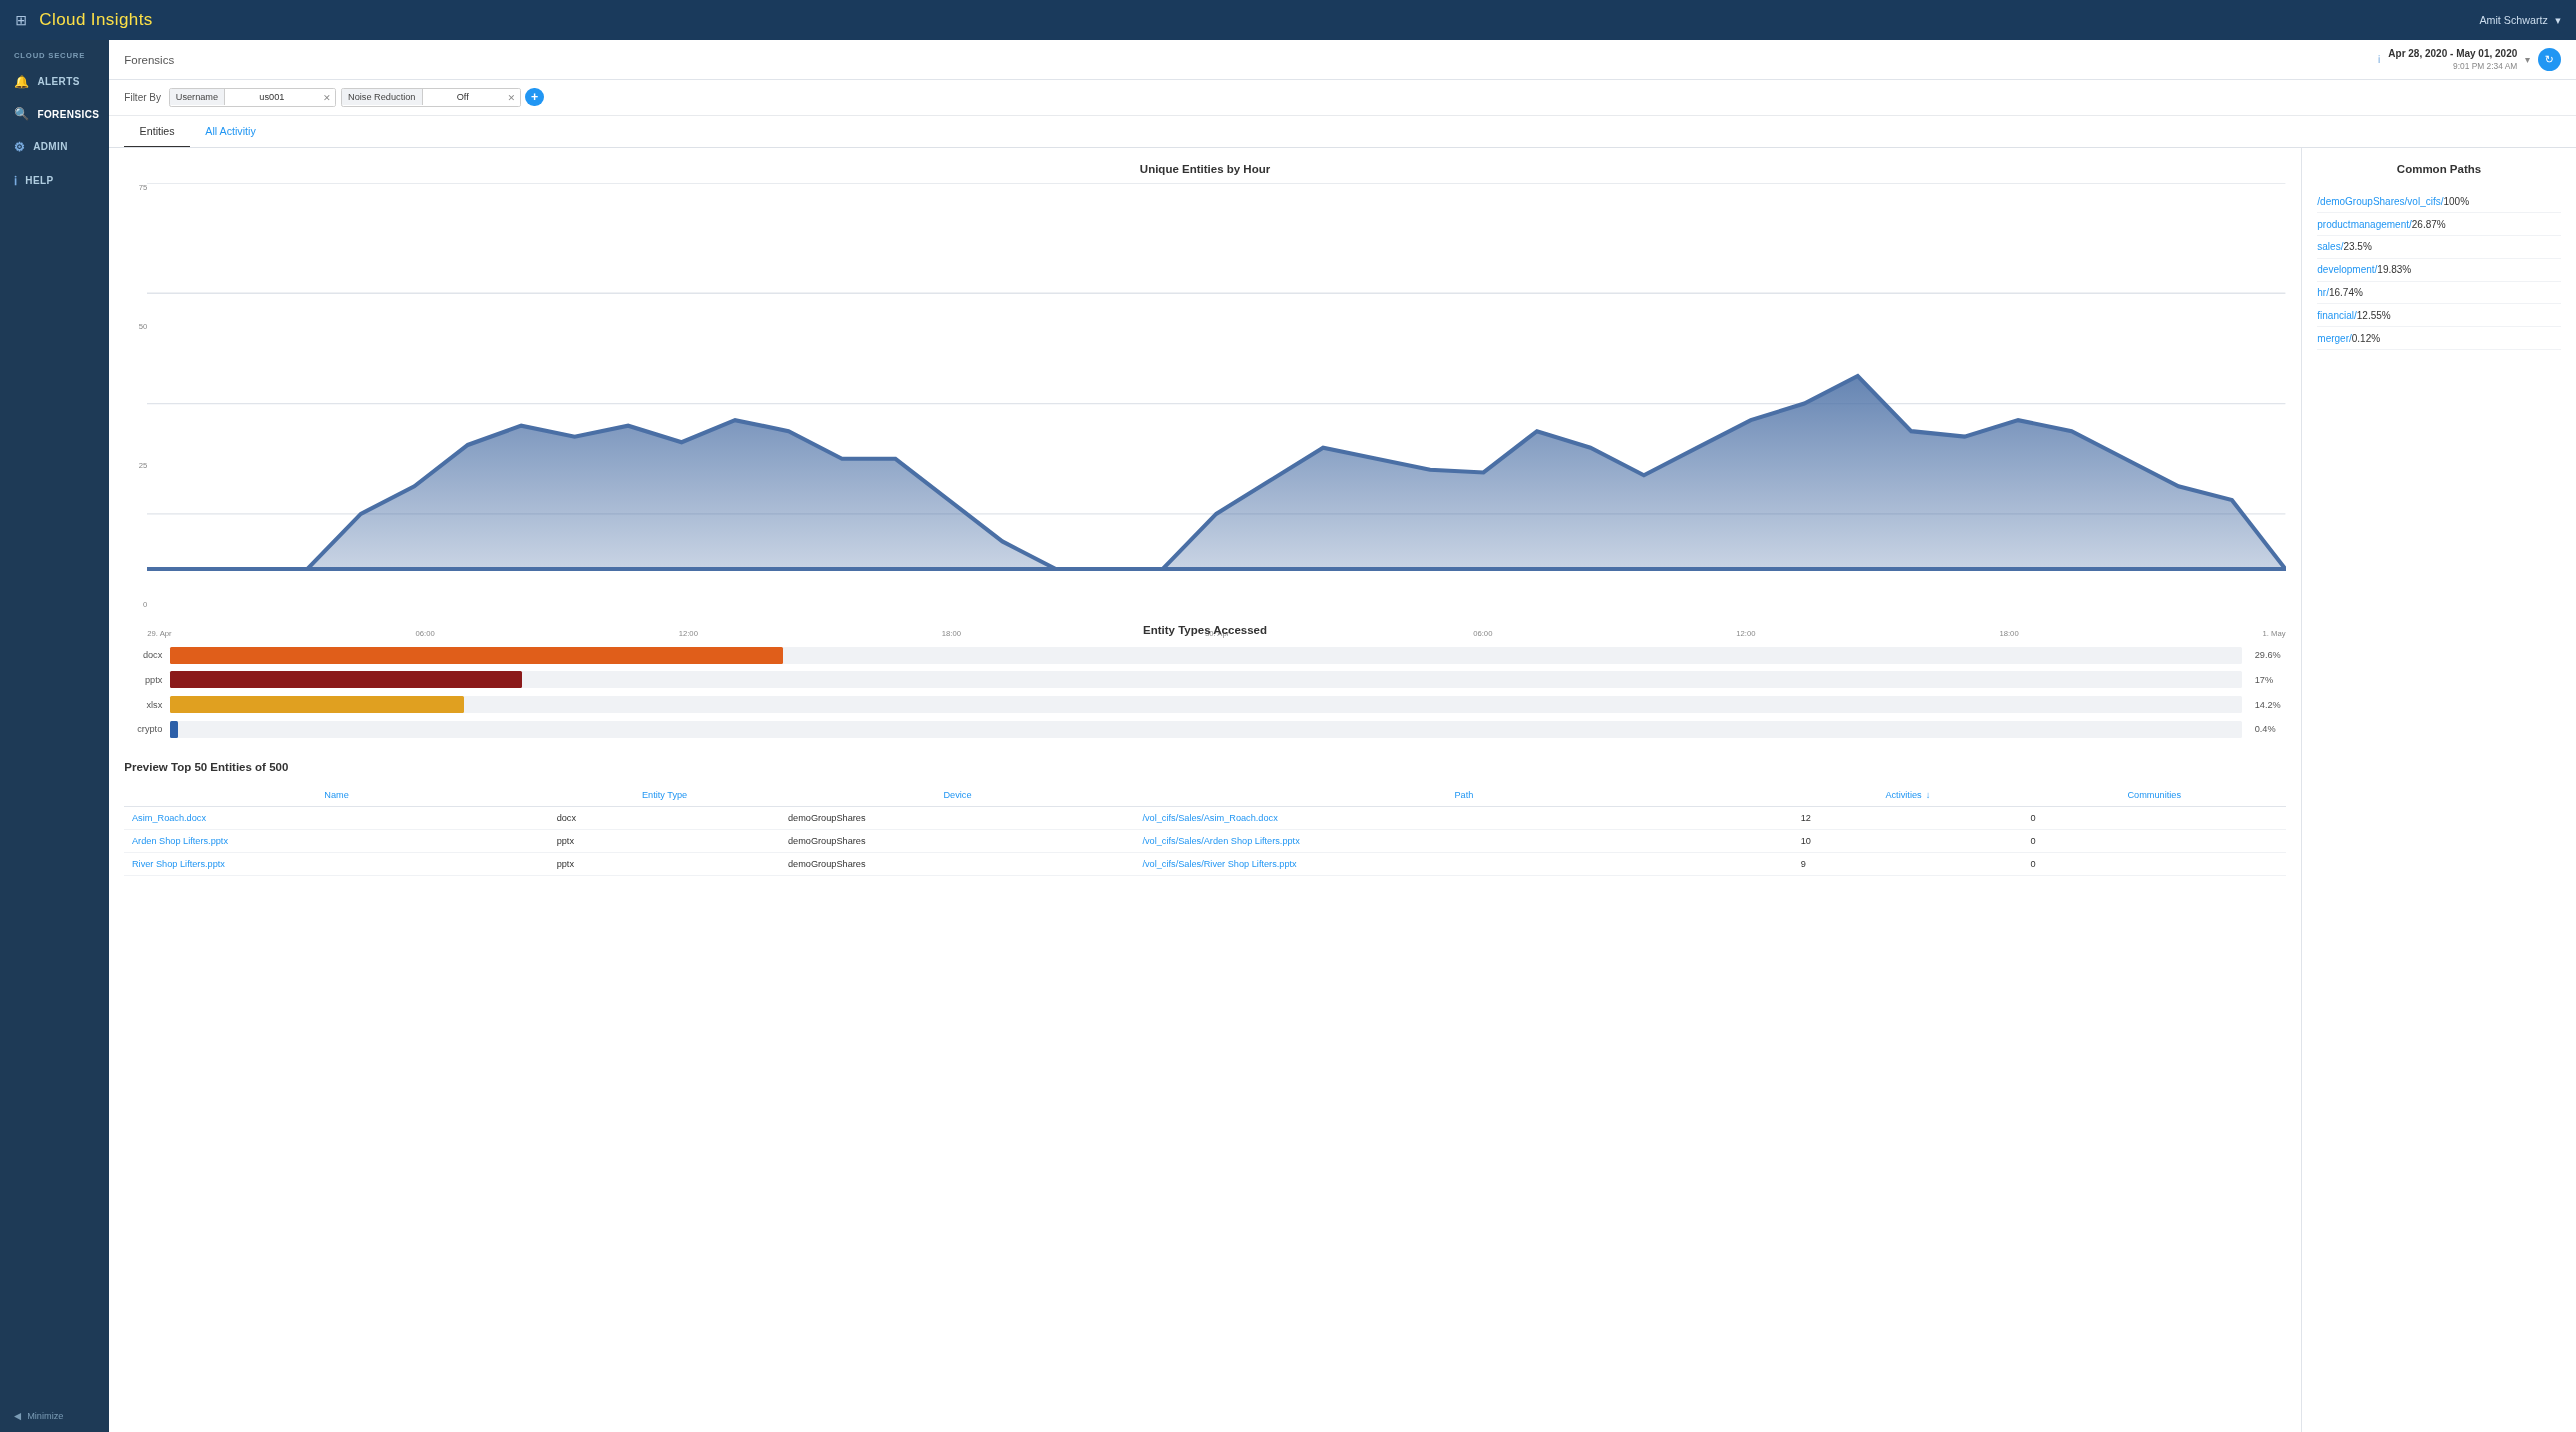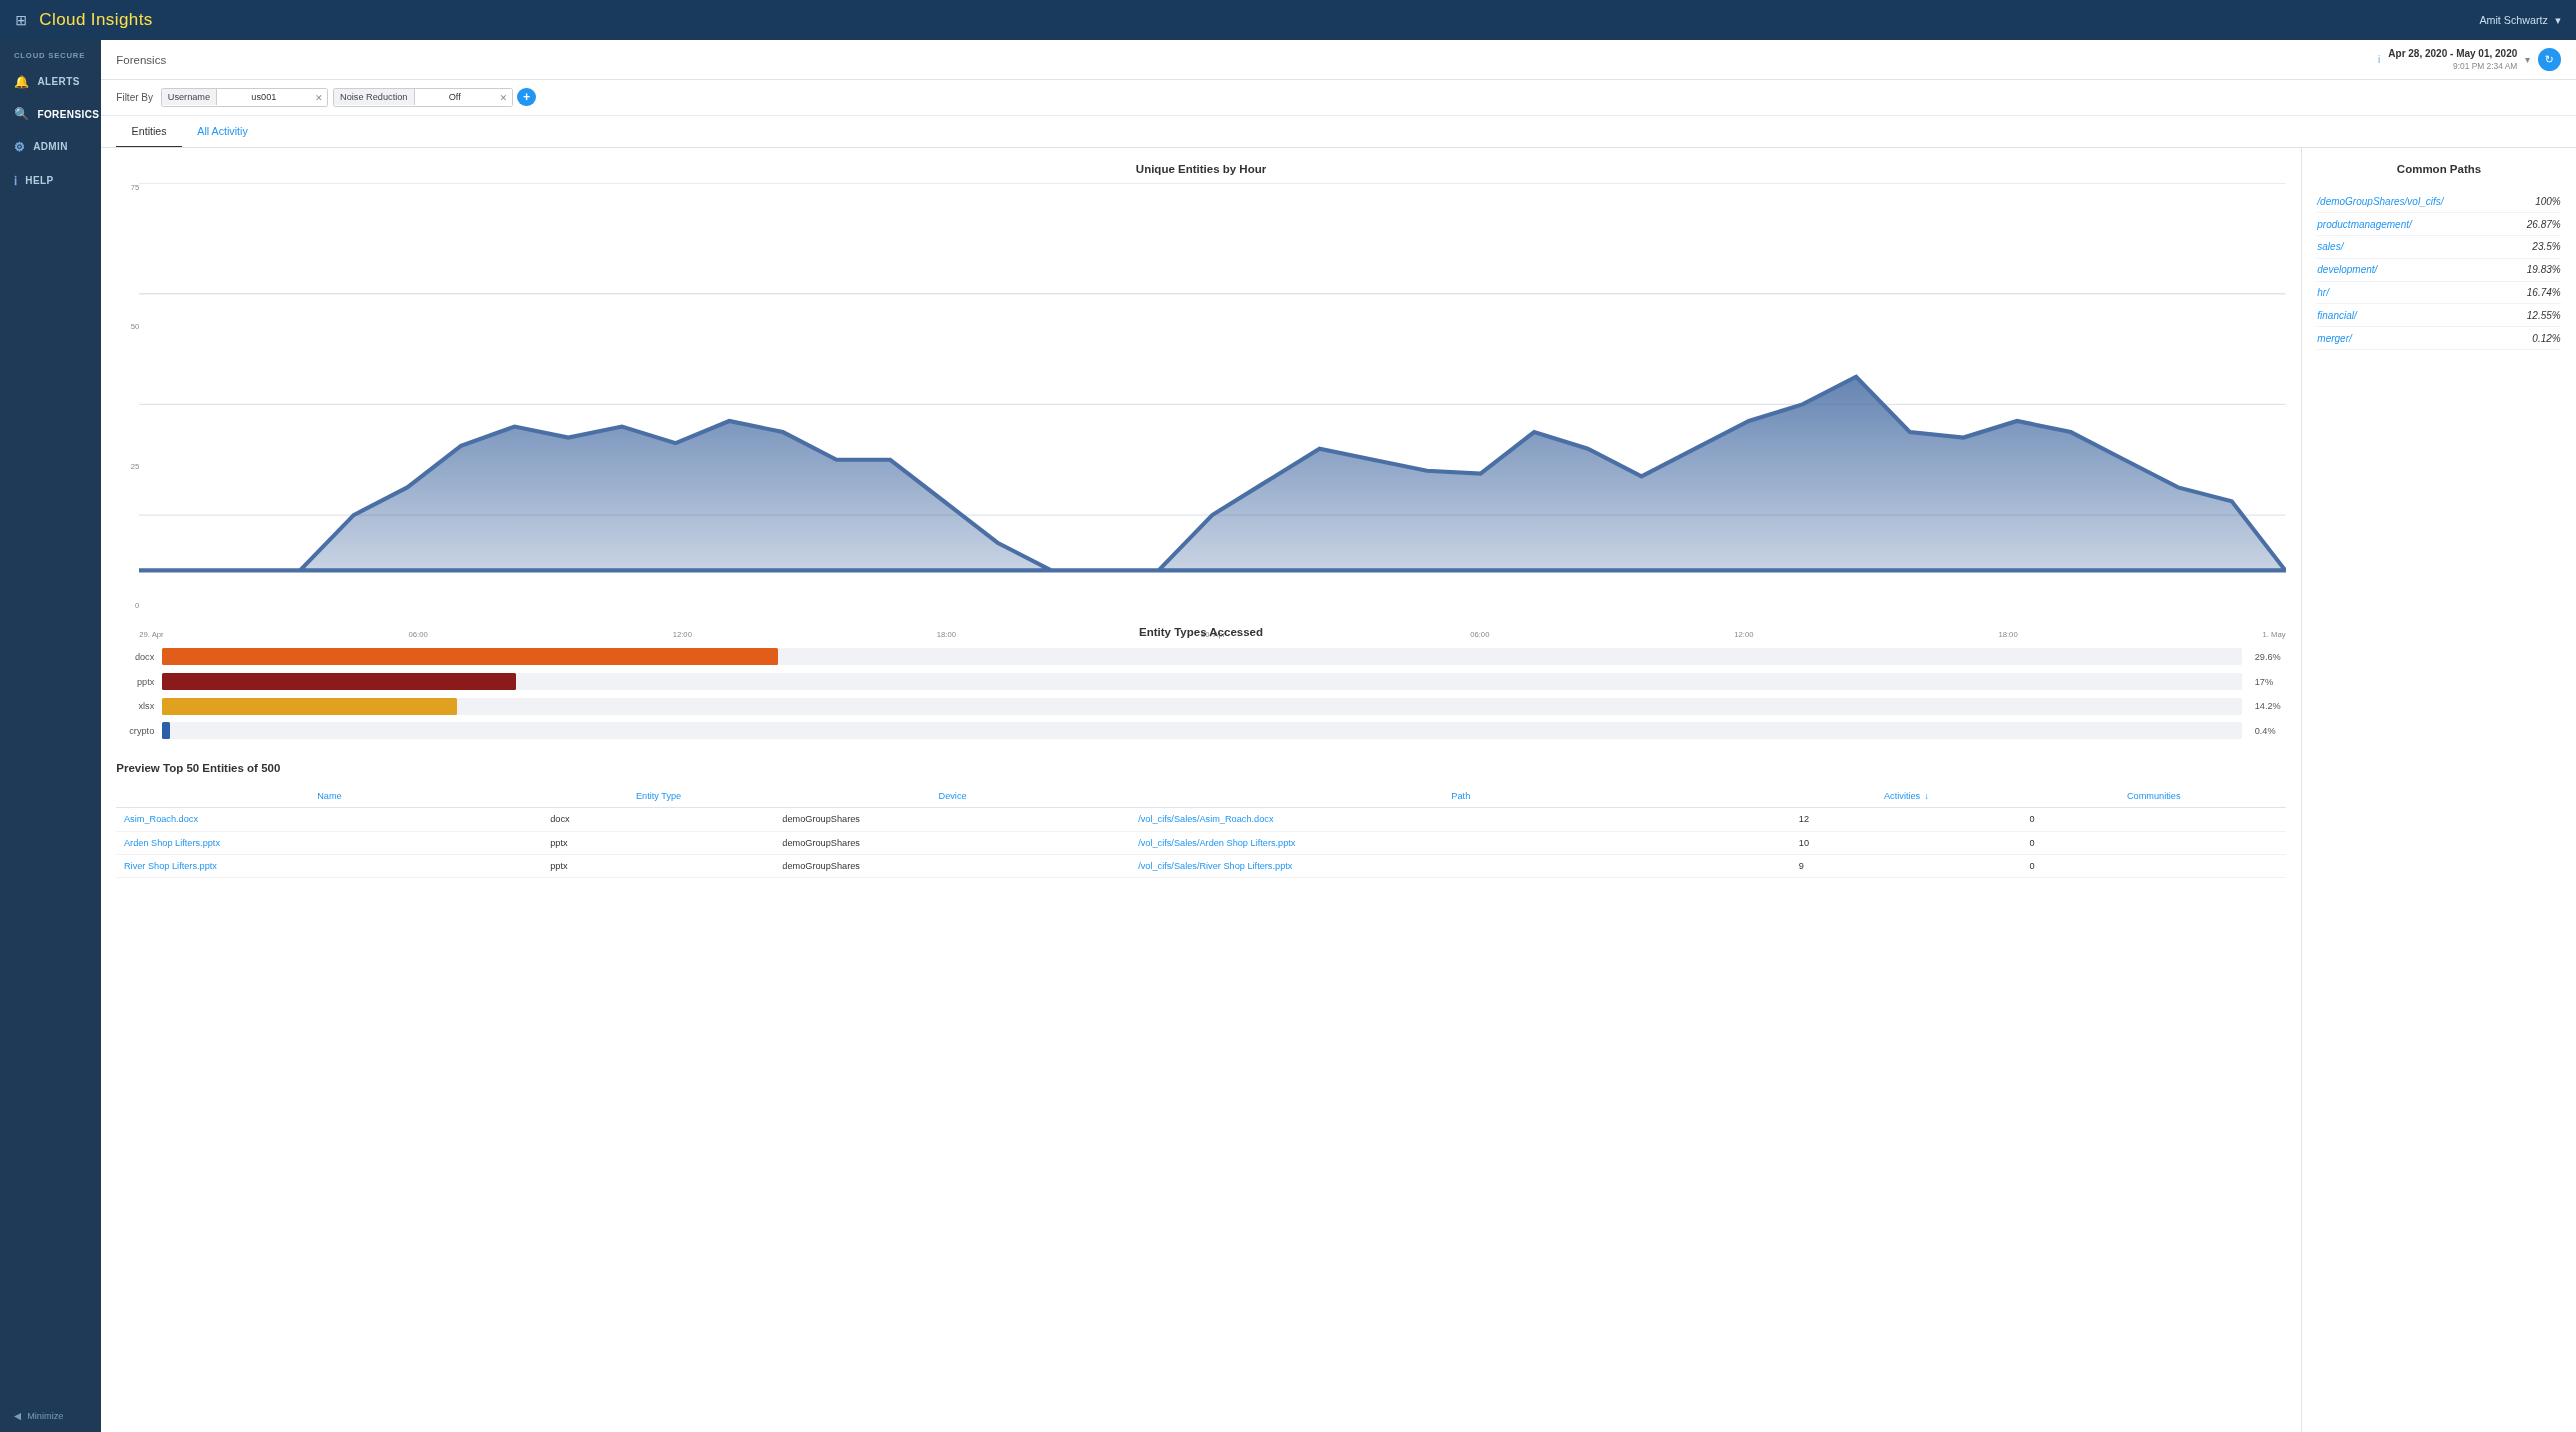--- a/index.html
+++ b/index.html
@@ -18,21 +18,21 @@
     .top-nav .app-title { color: #fde047; font-size: 17px; font-weight: 300; letter-spacing: 0.4px; flex: 1; }
     .top-nav .user-info { color: #cde; font-size: 10.7px; cursor: pointer; }
     .top-nav .user-info span { margin-left: 4.6px; }
 
     
     .main-layout { display: flex; flex: 1; overflow: hidden; }
 
     
     .sidebar {
       background: #1e3a56;
-      width: 101px;
+      width: 109px;
       flex-shrink: 0;
       display: flex;
       flex-direction: column;
       padding-top: 0;
     }
     .sidebar-section-label {
       color: #7a9bb5;
       font-size: 7.7px;
       font-weight: 700;
       letter-spacing: 0.8px;
@@ -218,21 +218,21 @@
       border-bottom: 0.8px solid #e0e4ea;
       white-space: nowrap;
     }
     th .sort-icon { color: #2196F3; margin-left: 1.5px; }
     td { padding: 6.1px 7.7px; color: #333; border-bottom: 0.8px solid #f0f2f5; }
     td.link { color: #2196F3; cursor: pointer; }
     td.path-link { color: #2196F3; cursor: pointer; }
 
     
     .common-paths-title { font-size: 11.5px; font-weight: 600; color: #333; text-align: center; margin-bottom: 15.3px; }
-    .path-row { display: flex; justify-content: space-between; align-items: center; padding: 5.4px 0; border-bottom: 0.8px solid #f0f2f5; font-style: italic; }
+    .path-row { display: flex; align-items: center; padding: 5.4px 0; border-bottom: 0.8px solid #f0f2f5; }
     .path-name { color: #2196F3; font-size: 10px; cursor: pointer; }
     .path-pct { font-size: 10px; color: #333; font-weight: 500; }
 
     
     .chart-wrapper { display: flex; }
     .y-axis { display: flex; flex-direction: column; justify-content: space-between; width: 23px; text-align: right; font-size: 7.7px; color: #888; padding-bottom: 15.3px; padding-top: 0; }
     .x-axis { display: flex; justify-content: space-between; font-size: 7.7px; color: #888; margin-top: 1.5px; padding-left: 23px; }
   </style>
 </head>
 <body>

